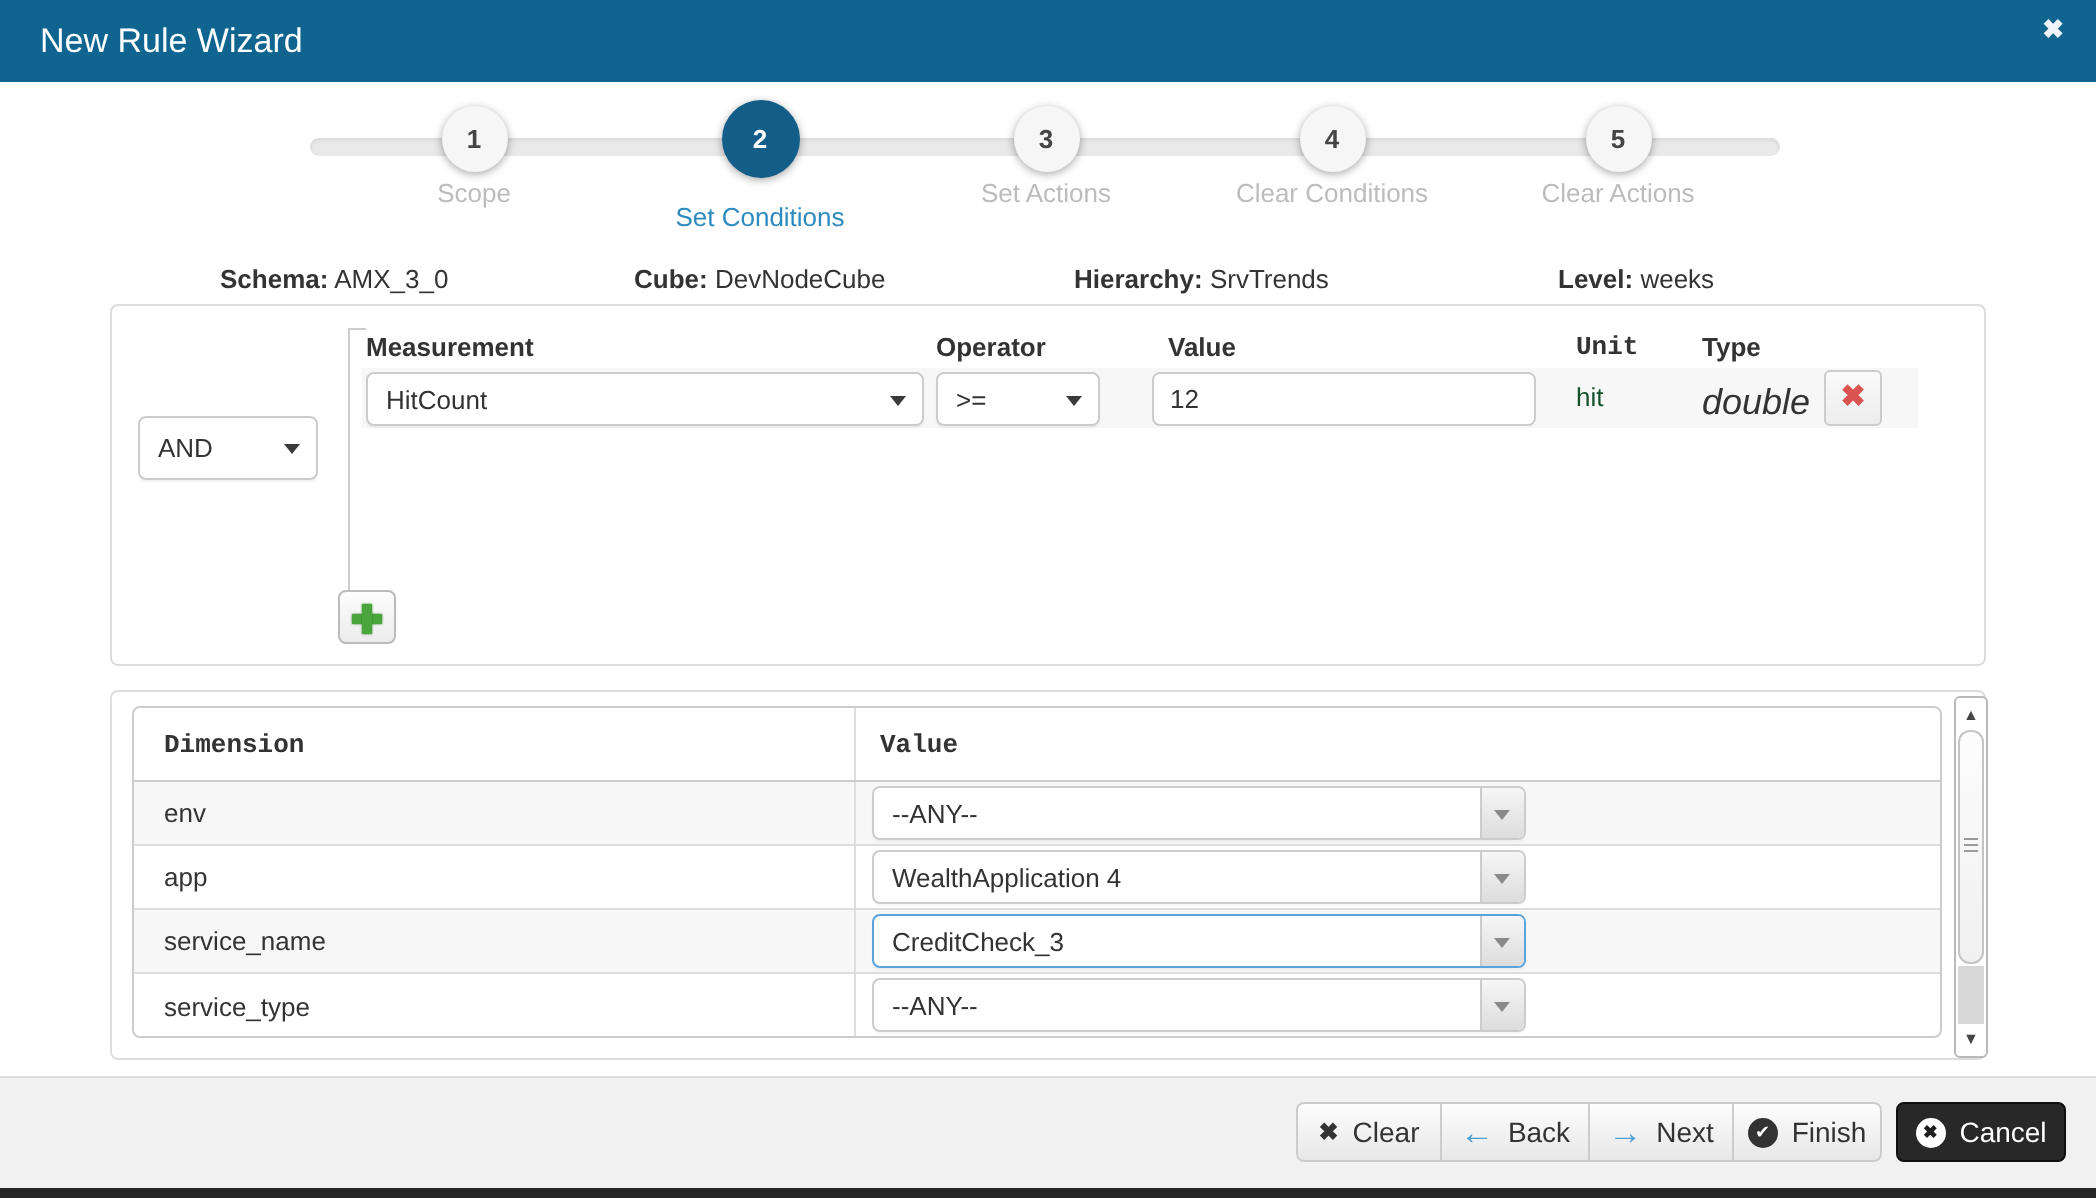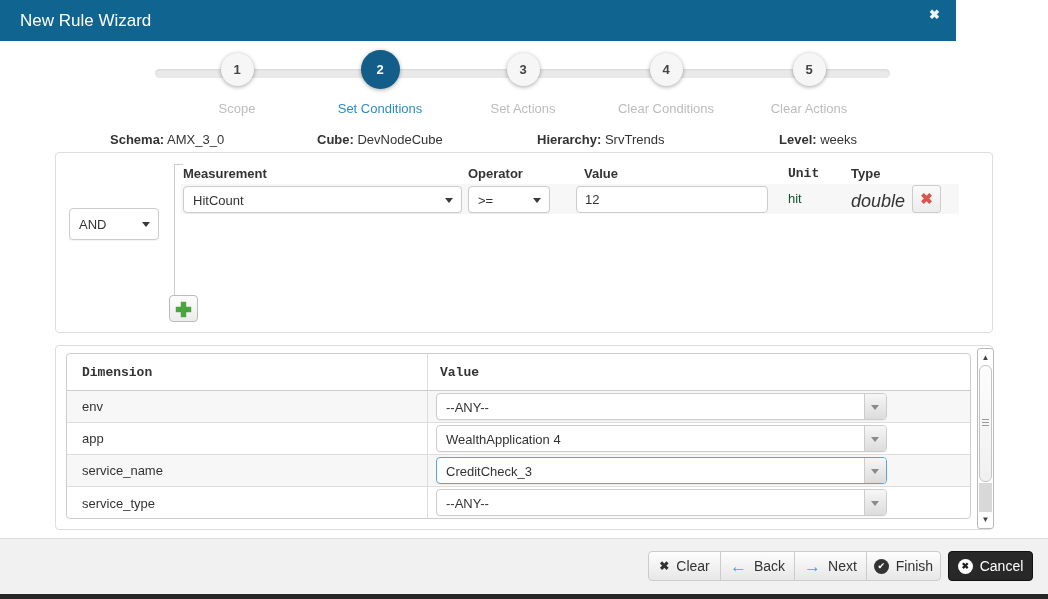--- a/index.html
+++ b/index.html
@@ -1,31 +1,31 @@
 <!DOCTYPE html>
 <html><head>
 <meta charset="utf-8">
 <style>
   * { margin:0; padding:0; box-sizing:border-box; }
   html,body { background:#fff; }
   body { font-family:"Liberation Sans", sans-serif; }
   #modal { position:relative; width:1048px; height:599px; background:#fff; overflow:hidden; }
 
   
-  .titlebar { position:absolute; left:0; top:0; width:956px; height:41px; background:#0f658f; }
+  .titlebar { position:absolute; left:0; top:0; width:1048px; height:41px; background:#0f658f; }
   .titlebar .title { position:absolute; left:20px; top:0; line-height:41px; color:#fff; font-size:17px; font-weight:500; }
   .titlebar .close { position:absolute; right:16px; top:7px; color:#eef4f7; font-size:13px; font-weight:bold; cursor:pointer; }
 
   
   .stepper { position:absolute; left:0; top:45px; width:1048px; height:80px; }
   .track { position:absolute; left:155px; top:24px; width:735px; height:9px; background:#e9e9e9; border-radius:5px; box-shadow:inset 0 1px 2px rgba(0,0,0,.08); }
   .step { position:absolute; top:5px; width:140px; text-align:center; }
   .step .circle { position:relative; z-index:2; width:33px; height:33px; line-height:33px; margin:3px auto 0; border-radius:50%;
                   background:#f6f6f6; box-shadow:0 1px 4px rgba(0,0,0,.35); font-size:13px; font-weight:bold; color:#444; cursor:pointer; }
-  .step .slabel { margin-top:15px; font-size:13px; color:#bcbcbc; }
+  .step .slabel { margin-top:3px; font-size:13px; color:#bcbcbc; }
   .step.active .circle { width:39px; height:39px; line-height:39px; margin-top:0; background:#135e88; color:#fff; }
   .step.active .slabel { margin-top:12px; color:#2e8bbf; }
   .s1{left:167px;} .s2{left:310px;} .s3{left:453px;} .s4{left:596px;} .s5{left:739px;}
 
   
   .context { position:absolute; top:132px; left:0; width:1048px; height:18px; font-size:13px; color:#333; }
   .ctx { position:absolute; top:0; white-space:nowrap;text-align:right; }
   .ctx b { font-weight:bold; }
   .c1{left:110px;} .c2{left:317px;} .c3{left:537px;} .c4{left:779px;}
 
@@ -65,21 +65,21 @@
   .dim-table { position:absolute; left:10px; top:7px; width:905px; height:166px; border:1px solid #ccc; border-radius:4px; overflow:hidden; background:#fff; }
   .dt-row { position:relative; display:grid; grid-template-columns:360px 1fr; }
   .dt-head { height:37px; border-bottom:1px solid #ccc;font-family:Liberation Mono, monospace; }
   .dt-head .cell { font-weight:bold; }
   .dt-body-row { height:32px; border-bottom:1px solid #ddd;text-align:center; }
   .dt-body-row:last-child { border-bottom:none; }
   .dt-body-row.striped { background:#f7f7f7; }
   .cell { position:relative; font-size:13px; color:#333; display:flex; align-items:center; padding-left:15px; }
   .cell.vcol { border-left:1px solid #ddd; padding-left:0; }
   .dt-head .cell.vcol { padding-left:12px; }
-  .cbx2 { position:absolute; left:8px; top:2px; width:451px; height:27px; background:#fff; border:1px solid #ccc; border-radius:4px;
+  .cbx2 { position:absolute; left:8px; top:2px; width:327px; height:27px; background:#fff; border:1px solid #ccc; border-radius:4px;
           font-size:13px; color:#333; cursor:pointer; }
   .dt-head ~ .dt-body-row .cbx2 { box-shadow:0 1px 1px rgba(0,0,0,.04); }
   .cbx2 .cbx-text { position:absolute; left:9px; top:50%; transform:translateY(-50%); white-space:nowrap; }
   .cbx2 .cbx2-btn { position:absolute; right:0; top:0; width:22px; height:100%; background:linear-gradient(#f6f6f6,#dcdcdc);
                     border-left:1px solid #ccc; border-radius:0 3px 3px 0; }
   .cbx2 .tri-down { right:7px; border-top-color:#8a8a8a; }
   .cbx2.focused { border-color:#5ba3dc; box-shadow:0 0 4px rgba(91,163,220,.7); }
 
   
   .sb { position:absolute; left:921px; top:2px; width:17px; height:181px; background:#fff; border:1px solid #b9b9b9; border-radius:3px; }

